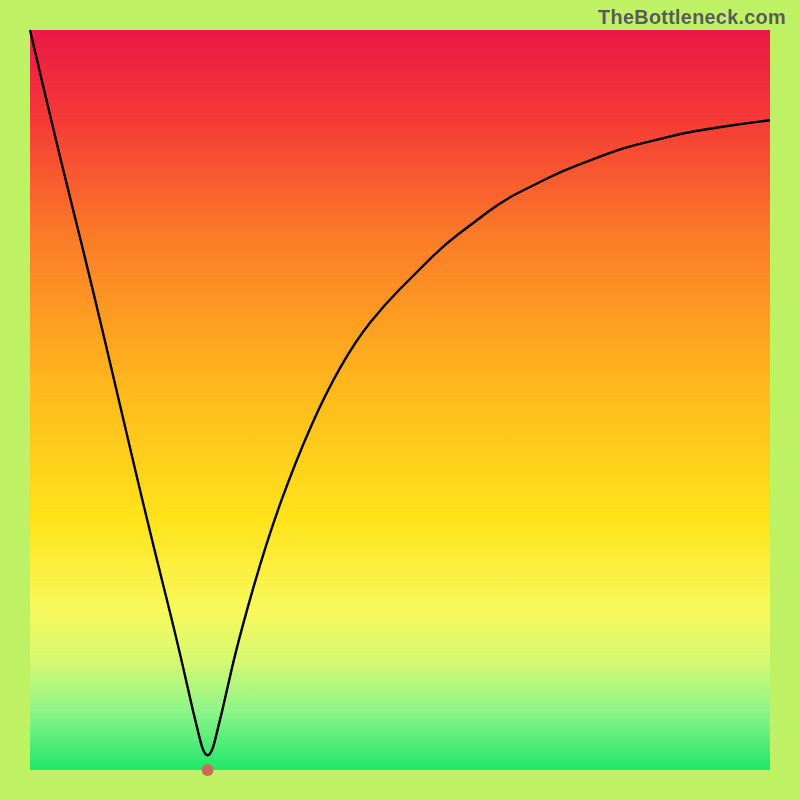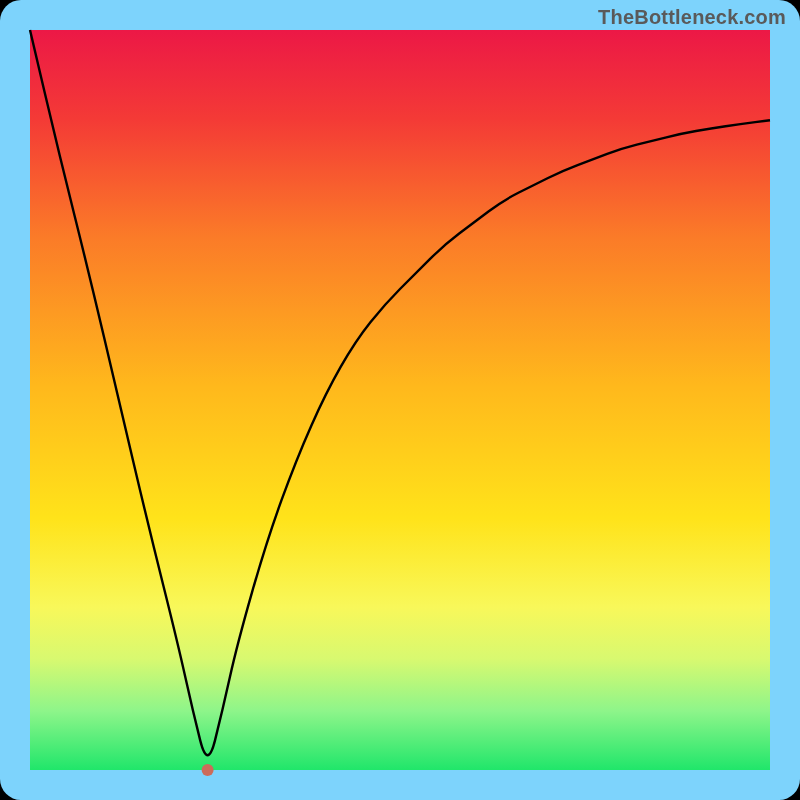--- a/index.html
+++ b/index.html
@@ -7,22 +7,21 @@
     padding: 0;
     width: 800px;
     height: 800px;
     overflow: hidden;
     background: #000;
   }
   .stage {
     position: relative;
     width: 800px;
     height: 800px;
-    background: #7dd3fc;
-    border-radius: 21px;
+    background: #bef264;
   }
   svg {
     display: block;
   }
   .watermark {
     position: absolute;
     top: 6px;
     right: 14px;
     font-family: Arial, Helvetica, sans-serif;
     font-size: 20px;

